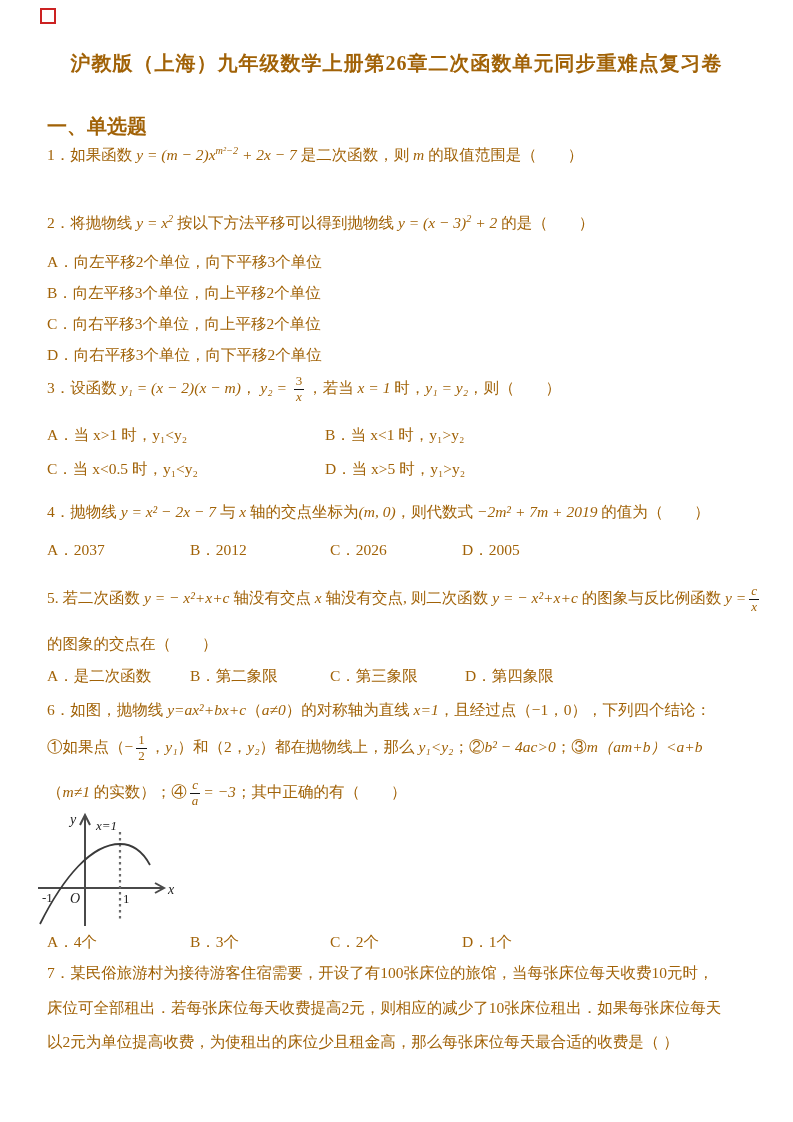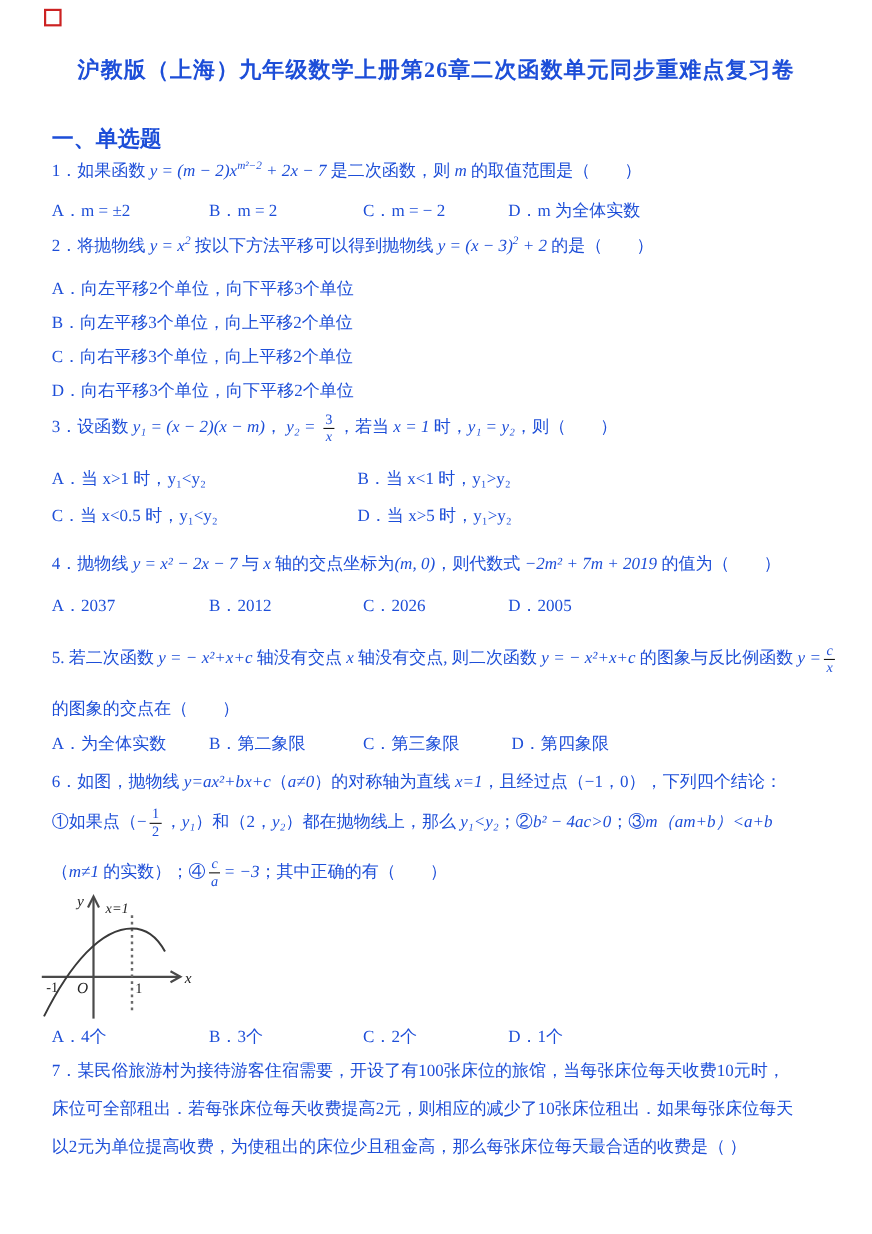--- a/index.html
+++ b/index.html
@@ -1,20 +1,20 @@
 <!DOCTYPE html>
 <html><head>
 <meta charset="utf-8">
 <style>
   html,body { margin:0; padding:0; background:#e8e8e8; }
   .page {
     position:relative; width:793px; height:1122px; margin:0 auto;
     background:#ffffff; overflow:hidden;
     font-family:"Liberation Serif","DejaVu Serif",serif;
-    color:#1d4ed8;
+    color:#a16207;
   }
   .marker { position:absolute; left:40px; top:8px; width:12px; height:12px;
     border:2px solid #cc2222; background:#fff; }
   .title { position:absolute; top:50px; left:0; width:100%; text-align:center;
     font-weight:bold; font-size:20px; letter-spacing:1px; }
   .sec { position:absolute; left:47px; top:113px; font-weight:bold; font-size:20px; }
   .line { position:absolute; left:47px; font-size:15.5px; white-space:nowrap; }
   .m { font-style:italic; }
   sup { font-size:0.66em; font-style:italic; }
   .frac { display:inline-flex; flex-direction:column; align-items:center;
@@ -34,26 +34,20 @@
 
 <div class="page">
 
   <div class="marker"></div>
 
   <div class="title">沪教版（上海）九年级数学上册第26章二次函数单元同步重难点复习卷</div>
 
   <div class="sec">一、单选题</div>
 
   <div class="line" style="top:145px"><span class="t">1．如果函数 </span><span class="m">y = (m − 2)x</span><sup>m²−2</sup><span class="m"> + 2x − 7 </span><span class="t">是二次函数，则 </span><span class="m">m</span><span class="t"> 的取值范围是（　　）</span></div>
-  <div class="opts" style="top:181px">
-    <span class="o1">A．m = ±2</span>
-    <span class="o2">B．m = 2</span>
-    <span class="o3">C．m = − 2</span>
-    <span class="o4">D．m 为全体实数</span>
-  </div>
 
   <div class="line" style="top:213px"><span class="t">2．将抛物线 </span><span class="m">y = x</span><sup>2</sup><span class="t"> 按以下方法平移可以得到抛物线 </span><span class="m">y = (x − 3)</span><sup>2</sup><span class="m"> + 2</span><span class="t"> 的是（　　）</span></div>
   <div class="line" style="top:252px">A．向左平移2个单位，向下平移3个单位</div>
   <div class="line" style="top:283px">B．向左平移3个单位，向上平移2个单位</div>
   <div class="line" style="top:314px">C．向右平移3个单位，向上平移2个单位</div>
   <div class="line" style="top:345px">D．向右平移3个单位，向下平移2个单位</div>
 
   <div class="line" style="top:374px"><span class="t">3．设函数 </span><span class="m">y₁ = (x − 2)(x − m)</span><span class="t">，  </span><span class="m">y₂ = </span><span class="frac">
         <span class="fnum">3</span>
         <span class="fden m">x</span>
@@ -74,21 +68,21 @@
     <span class="o3">C．2026</span>
     <span class="o4">D．2005</span>
   </div>
 
   <div class="line" style="top:584px"><span class="t">5. 若二次函数 </span><span class="m">y = − x²+x+c</span><span class="t"> 轴没有交点 </span><span class="m">x</span><span class="t"> 轴没有交点, 则二次函数 </span><span class="m">y = − x²+x+c</span><span class="t"> 的图象与反比例函数 </span><span class="m">y =</span><span class="frac">
         <span class="fnum m">c</span>
         <span class="fden m">x</span>
       </span></div>
   <div class="line" style="top:634px">的图象的交点在（　　）</div>
   <div class="opts" style="top:666px">
-    <span class="o1">A．为全体实数</span>
+    <span class="o1">A．是二次函数</span>
     <span class="o2">B．第二象限</span>
     <span class="o3">C．第三象限</span>
     <span class="q5o4">D．第四象限</span>
   </div>
 
   <div class="line" style="top:700px"><span class="t">6．如图，抛物线 </span><span class="m">y=ax²+bx+c</span><span class="t">（</span><span class="m">a≠0</span><span class="t">）的对称轴为直线 </span><span class="m">x=1</span><span class="t">，且经过点（−1，0），下列四个结论：</span></div>
   <div class="line" style="top:733px"><span class="t">①如果点（−</span><span class="frac">
         <span class="fnum">1</span>
         <span class="fden">2</span>
       </span><span class="t">，</span><span class="m">y₁</span><span class="t">）和（2，</span><span class="m">y₂</span><span class="t">）都在抛物线上，那么 </span><span class="m">y₁&lt;y₂</span><span class="t">；②</span><span class="m">b² − 4ac&gt;0</span><span class="t">；③</span><span class="m">m（am+b）&lt;a+b</span></div>

